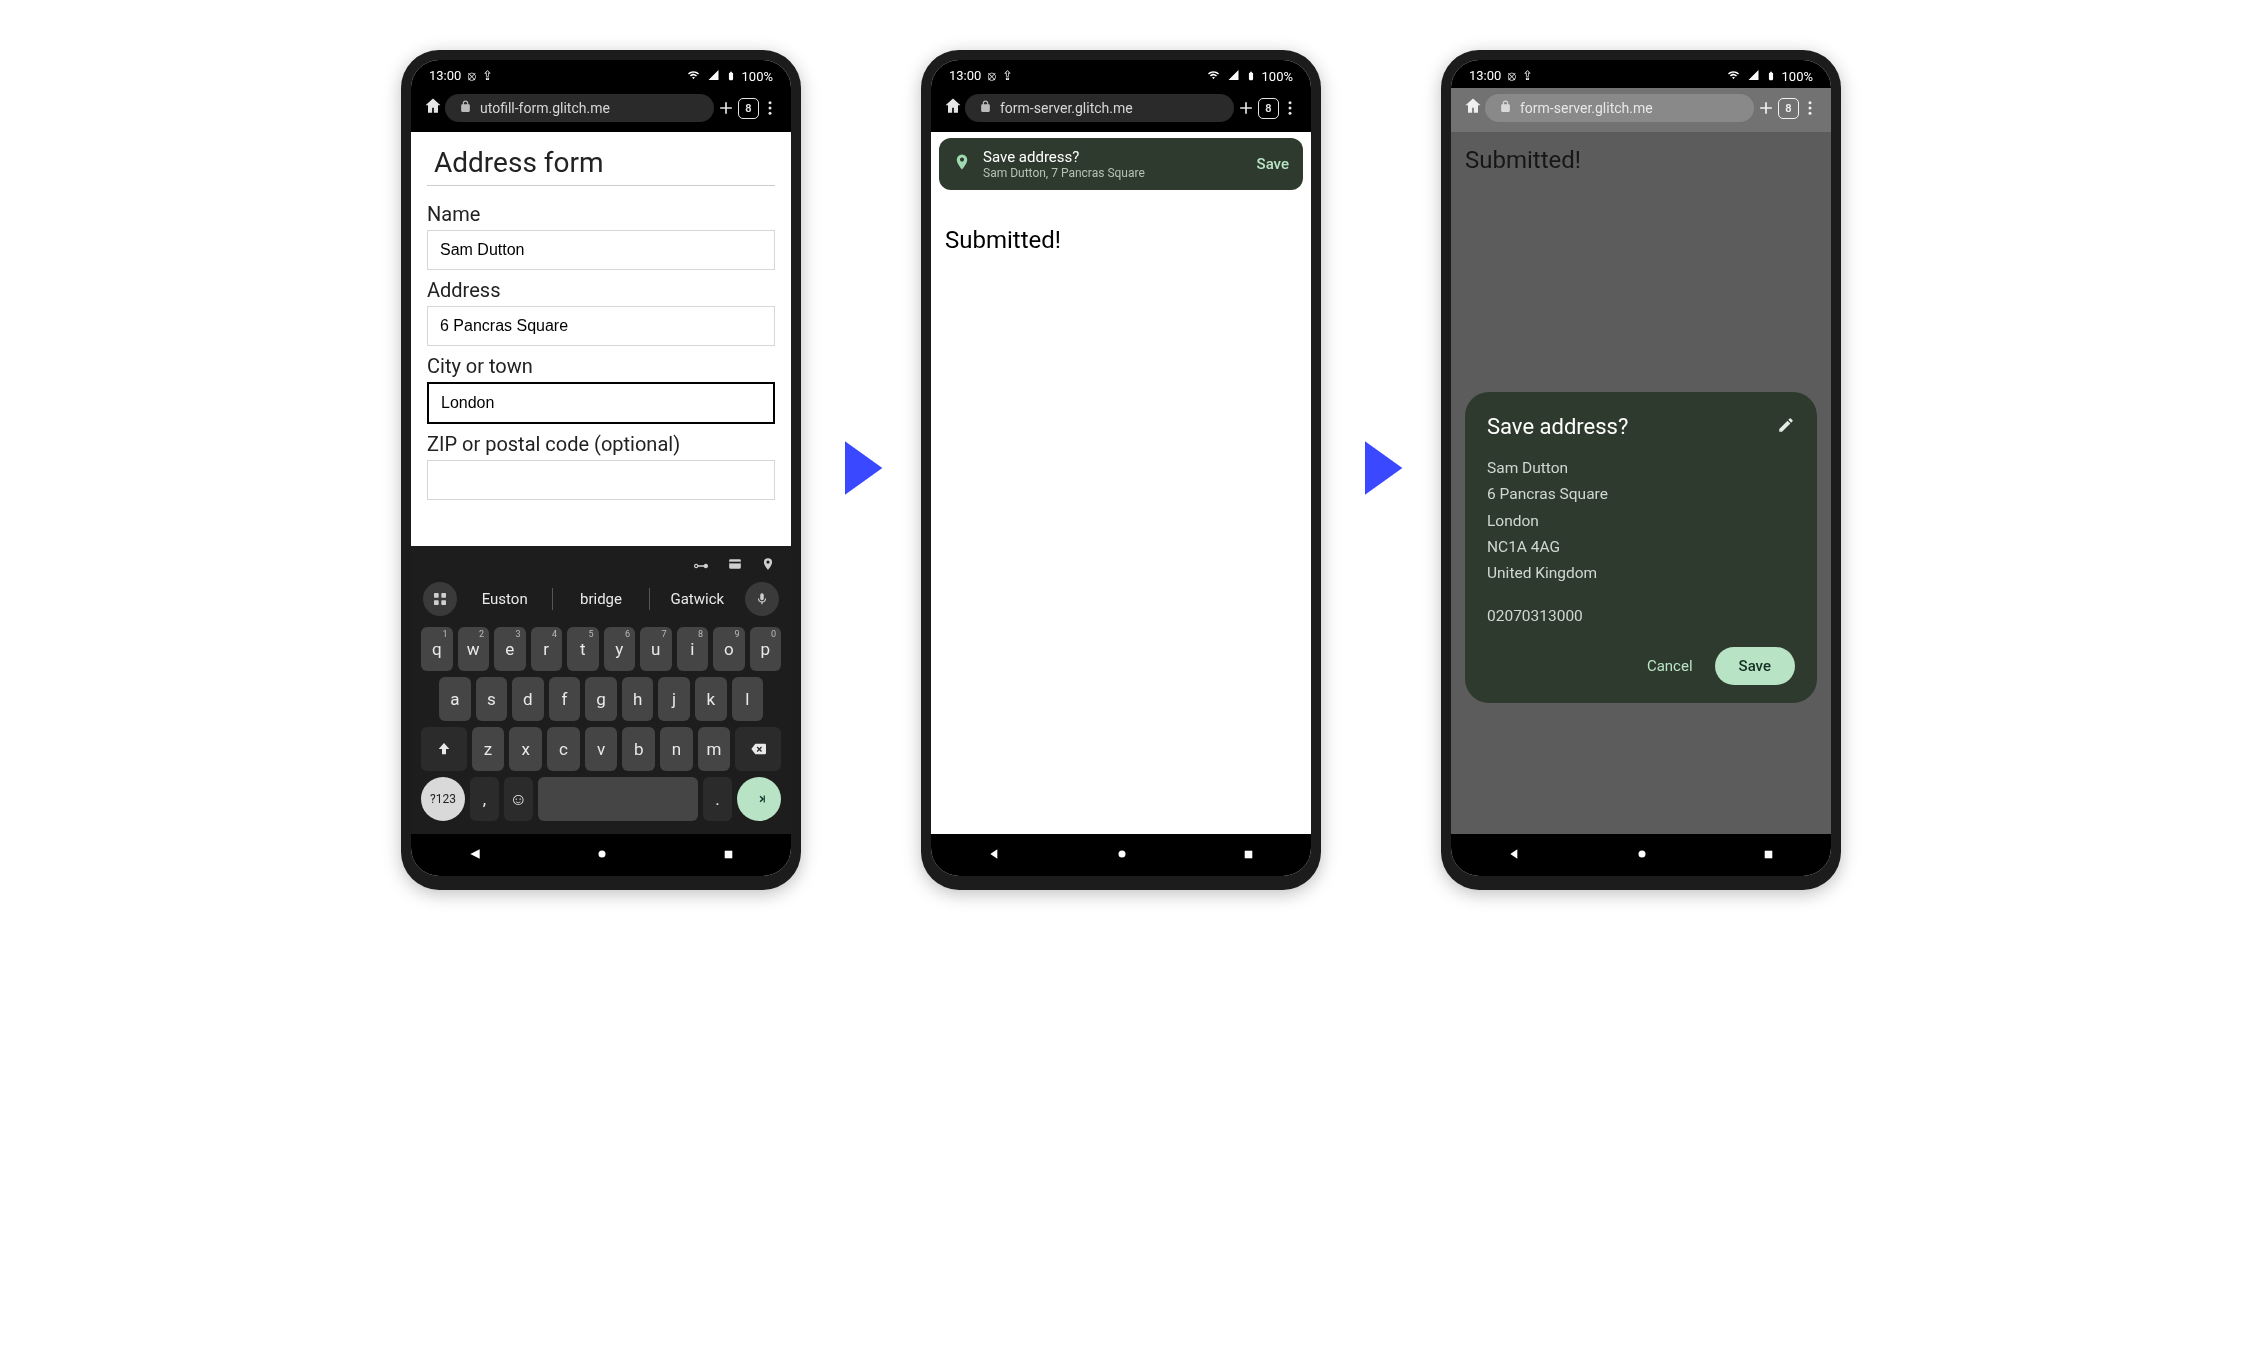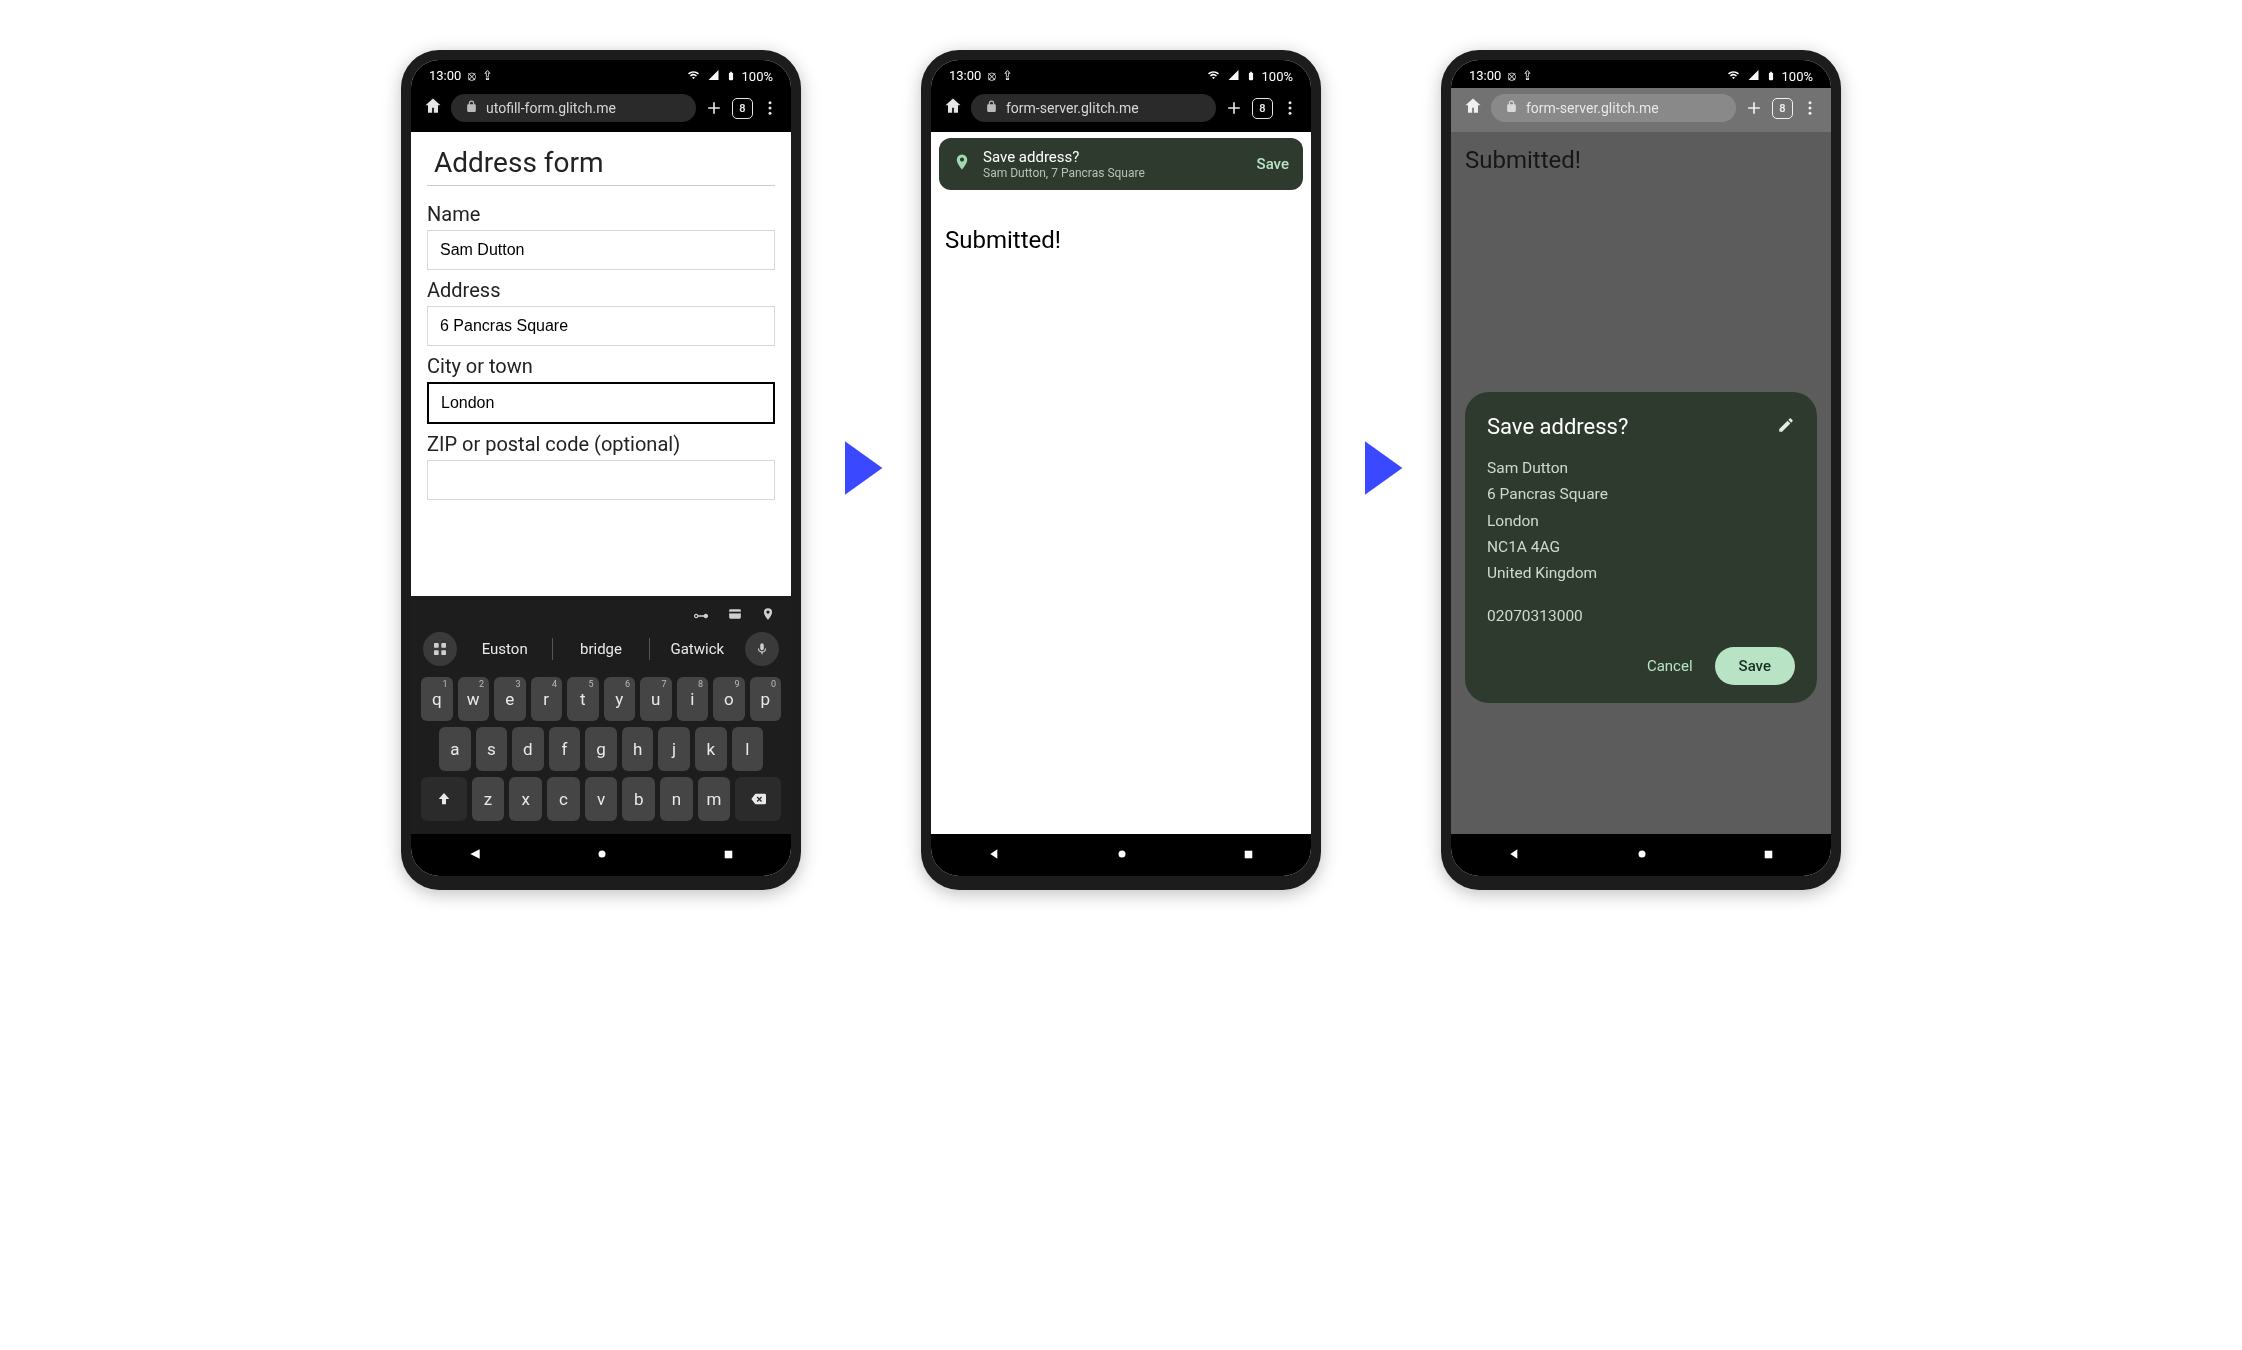--- a/index.html
+++ b/index.html
@@ -19,21 +19,21 @@
 
   .phone{width:var(--phone-w);border-radius:38px;padding:10px 10px 14px;background:var(--bezel);box-shadow:0 4px 18px rgba(0,0,0,.25);position:relative;}
   .phone::before{content:"";position:absolute;top:18px;left:50%;transform:translateX(-50%);width:10px;height:10px;border-radius:50%;background:#000;box-shadow:0 0 0 3px #111;}
   .screen{background:var(--screen-bg);border-radius:28px;overflow:hidden;height:816px;display:flex;flex-direction:column;position:relative;}
 
   
   .status-bar{background:#000;color:#fff;display:flex;justify-content:space-between;align-items:center;font-size:13px;padding:8px 18px 4px;}
   .status-left,.status-right{display:flex;gap:6px;}
   .status-right svg{fill:#fff;}
   
-  .omni{background:#000;display:flex;align-items:center;gap:8px;padding:6px 12px 10px;}
+  .omni{background:#000;display:flex;align-items:center;gap:2px;padding:6px 12px 10px;}
   .omni.dim{opacity:.55;}
   .home-icon{color:#e5e5e5;}
   .url-pill{flex:1;background:#2a2a2a;border-radius:20px;display:flex;align-items:center;gap:8px;padding:6px 14px;color:#d6d6d6;font-size:14px;overflow:hidden;white-space:nowrap;}
   .omni-ico{color:#e5e5e5;display:flex;align-items:center;justify-content:center;}
   .tabcount{border:1.8px solid #e5e5e5;border-radius:5px;width:19px;height:19px;display:flex;align-items:center;justify-content:center;font-size:11px;font-weight:600;color:#e5e5e5;}
 
   
   .content{flex:1;overflow:hidden;position:relative;}
   .page{padding:14px 16px;color:#222;}
   .h1{font-size:28px;font-weight:400;margin:0 7px 6px;}
@@ -216,20 +216,33 @@
                 <path d="M12 3l8 9h-5v8H9v-8H4z"></path>
               </svg>
             </div>
           <div id="kr3" style="display:contents"><div class="key">z</div><div class="key">x</div><div class="key">c</div><div class="key">v</div><div class="key">b</div><div class="key">n</div><div class="key">m</div></div>
           <div class="key dark wide">
               <svg width="20" height="16" viewBox="0 0 24 24" fill="#e9e9e9">
                 <path d="M22 4H8l-6 8 6 8h14a2 2 0 002-2V6a2 2 0 00-2-2zm-4 11l-1.4 1.4L14 13.8l-2.6 2.6L10 15l2.6-2.6L10 9.8 11.4 8.4 14 11l2.6-2.6L18 9.8l-2.6 2.6z"></path>
               </svg>
             </div>
         </div>
+        <div class="kbd-row">
+          <div class="key round light" style="font-size:12px;">?123</div>
+          <div class="key dark" style="flex:0.9">,</div>
+          <div class="key dark" style="flex:0.9">☺</div>
+          <div class="key space"></div>
+          <div class="key dark" style="flex:0.9">.</div>
+          <div class="key round accent">
+              <svg width="18" height="14" viewBox="0 0 24 24" fill="#133">
+                <path d="M4 12h13l-4-4 1.4-1.4L21 12l-6.6 5.4L13 16l4-4H4z"></path>
+                <rect x="20" y="6" width="2" height="12"></rect>
+              </svg>
+            </div>
+        </div>
       </div>
 
       <div class="navbar">
         <span><svg width="14" height="14" viewBox="0 0 24 24">
               <path d="M4 4l16 8-16 8z" transform="rotate(180 12 12)"></path>
             </svg></span>
         <span><svg width="14" height="14" viewBox="0 0 24 24">
               <circle cx="12" cy="12" r="6"></circle>
             </svg></span>
         <span><svg width="13" height="13" viewBox="0 0 24 24">

